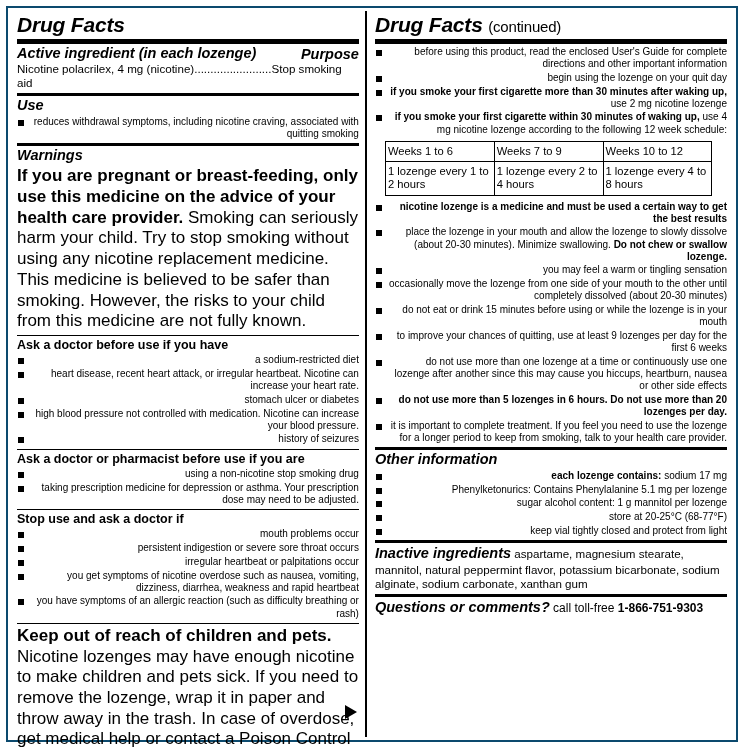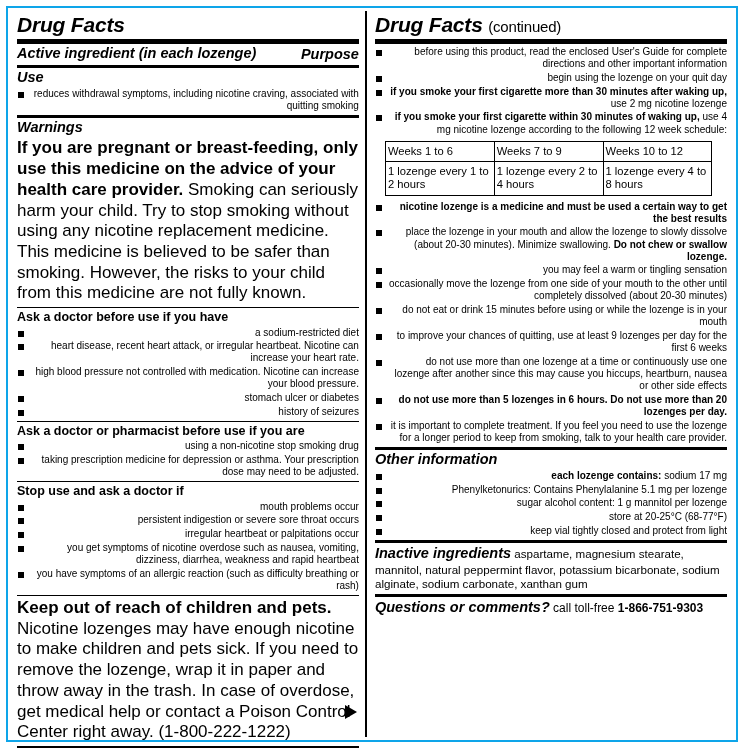--- a/index.html
+++ b/index.html
@@ -14,21 +14,21 @@
     color: #000;
   }
   .page {
     width: 744px;
     height: 748px;
     box-sizing: border-box;
     padding: 6px;
     position: relative;
   }
   .frame {
-    border: 2px solid #0ea5e9;
+    border: 2px solid #0c4a6e;
     width: 100%;
     height: 100%;
     box-sizing: border-box;
     display: flex;
     flex-direction: row;
     padding: 3px;
   }
   .col {
     box-sizing: border-box;
     position: relative;
@@ -188,41 +188,44 @@
 
     <div class="col col-left">
 
       <div class="title">Drug Facts</div>
       <div class="rule-thick"></div>
 
       <div class="ai-line">
         <span class="hdr-italic">Active ingredient (in each lozenge)</span>
         <span class="purpose">Purpose</span>
       </div>
+      <div class="dotline">
+        <span>Nicotine polacrilex, 4 mg (nicotine)</span><span>........................</span><span>Stop smoking aid</span>
+      </div>
 
       <div class="rule-med"></div>
 
       <div class="hdr-italic">Use</div>
       <ul class="bul">
         <li>reduces withdrawal symptoms, including nicotine craving, associated with quitting smoking</li>
       </ul>
 
       <div class="rule-med"></div>
 
       <div class="hdr-italic">Warnings</div>
       <div class="para"><b>If you are pregnant or breast-feeding, only use this medicine on the advice of your health care provider.</b><span> Smoking can seriously harm your child. Try to stop smoking without using any nicotine replacement medicine. This medicine is believed to be safer than smoking. However, the risks to your child from this medicine are not fully known.</span></div>
 
       <div class="rule-thin"></div>
 
       <div class="hdr-bold">Ask a doctor before use if you have</div>
       <ul class="bul">
         <li>a sodium-restricted diet</li>
         <li>heart disease, recent heart attack, or irregular heartbeat. Nicotine can increase your heart rate.</li>
+        <li>stomach ulcer or diabetes</li>
         <li>high blood pressure not controlled with medication. Nicotine can increase your blood pressure.</li>
-        <li>stomach ulcer or diabetes</li>
         <li>history of seizures</li>
       </ul>
 
       <div class="rule-thin"></div>
 
       <div class="hdr-bold">Ask a doctor or pharmacist before use if you are</div>
       <ul class="bul">
         <li>using a non-nicotine stop smoking drug</li>
         <li>taking prescription medicine for depression or asthma. Your prescription dose may need to be adjusted.</li>
       </ul>

